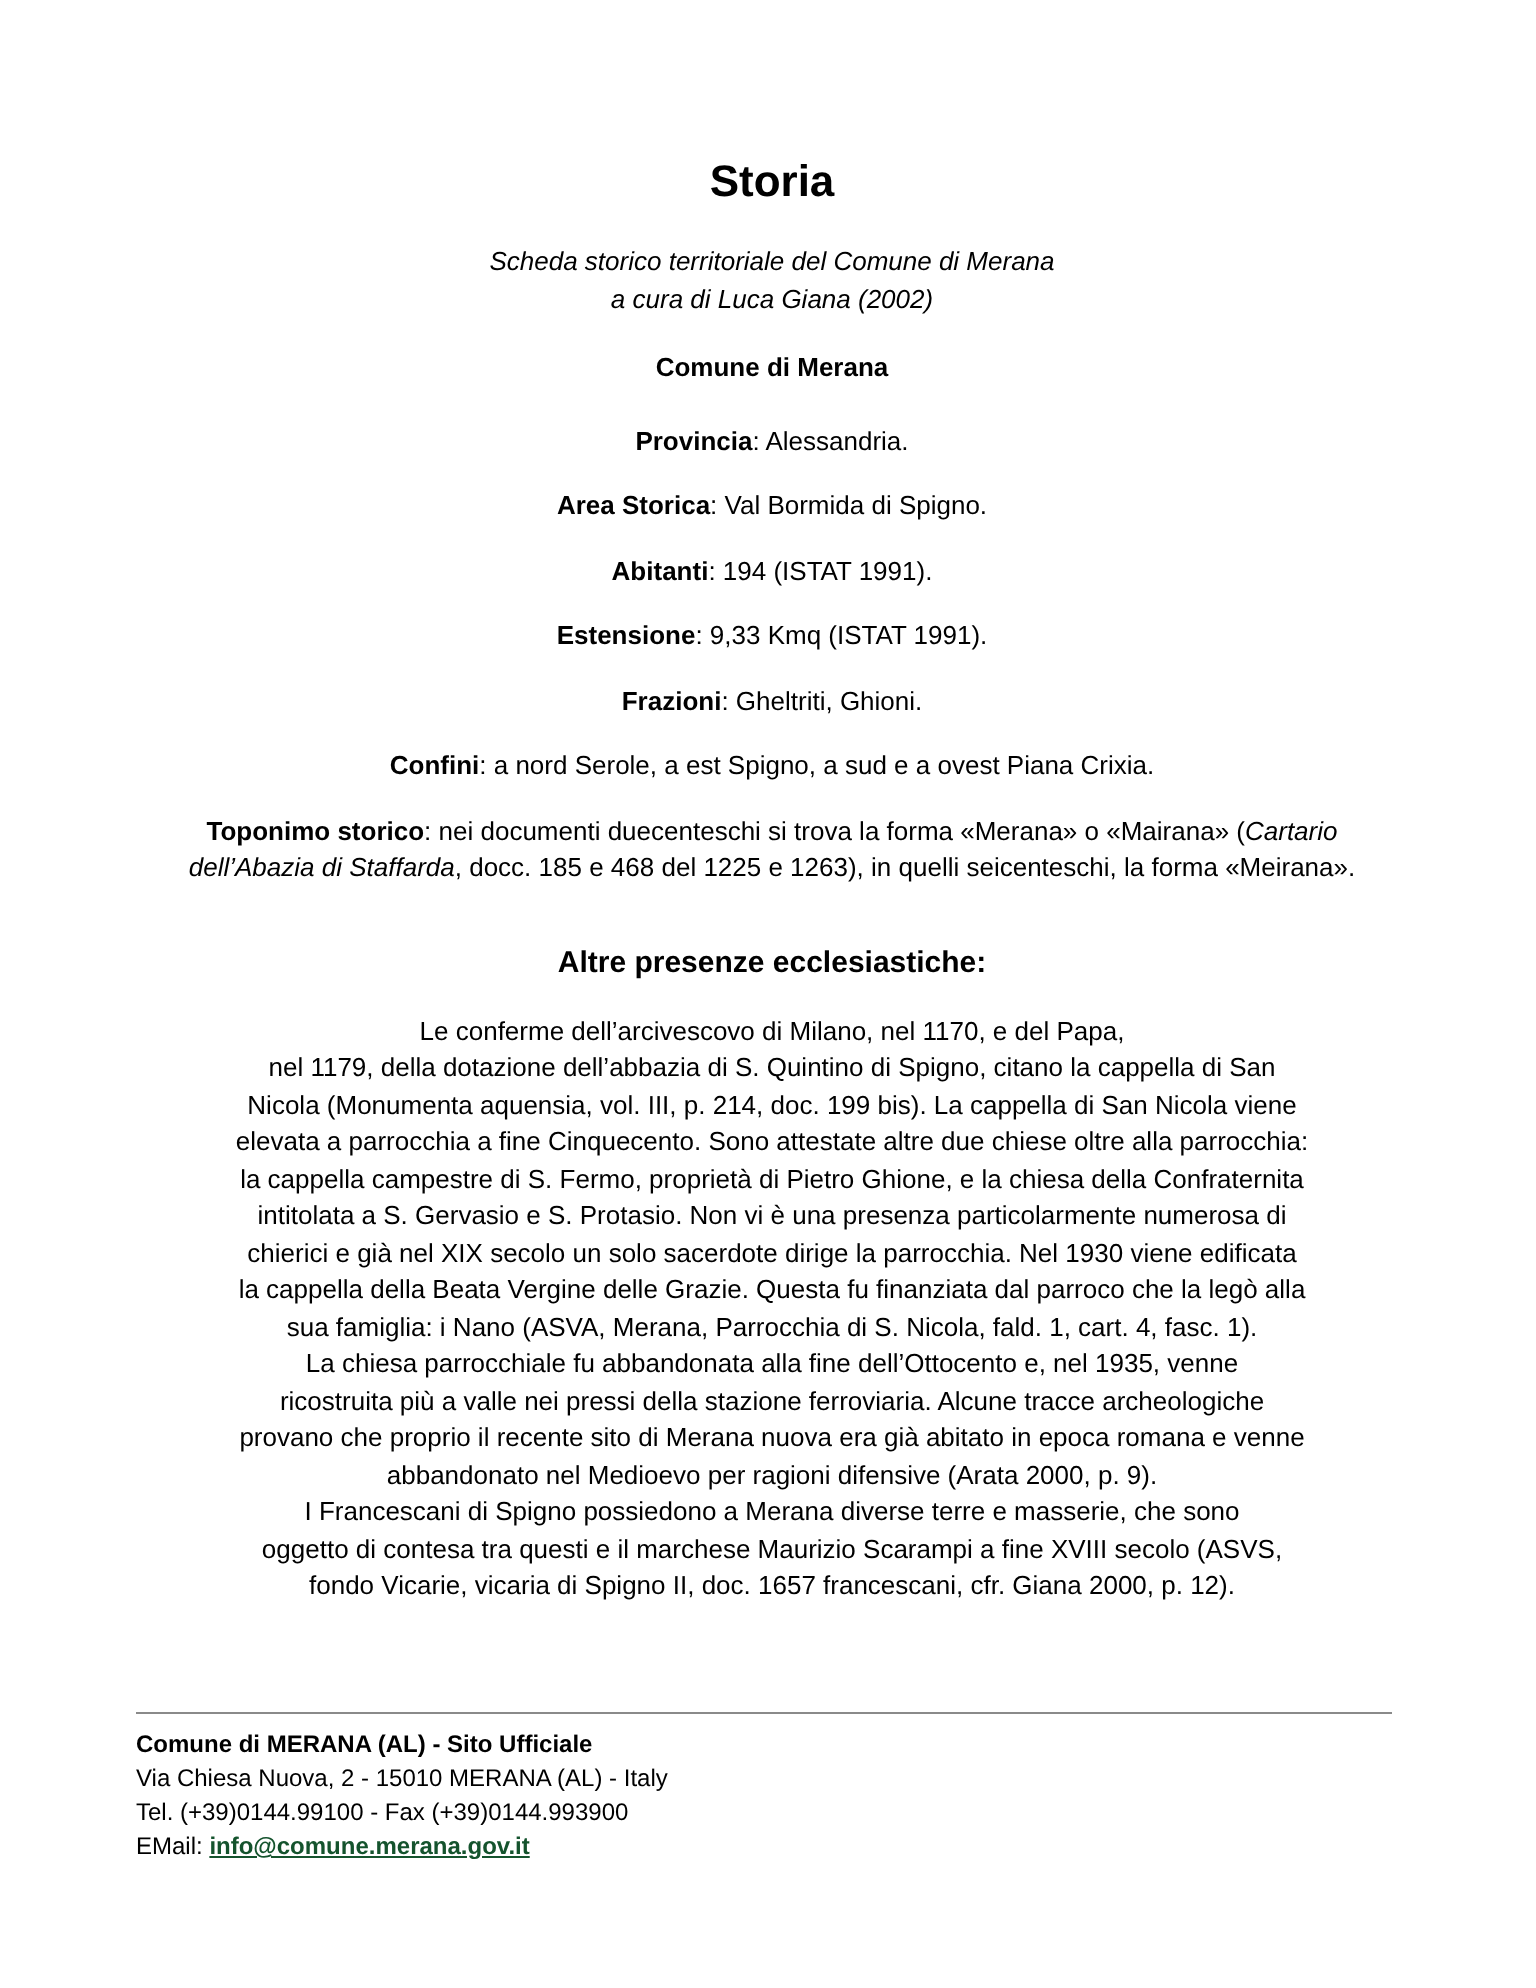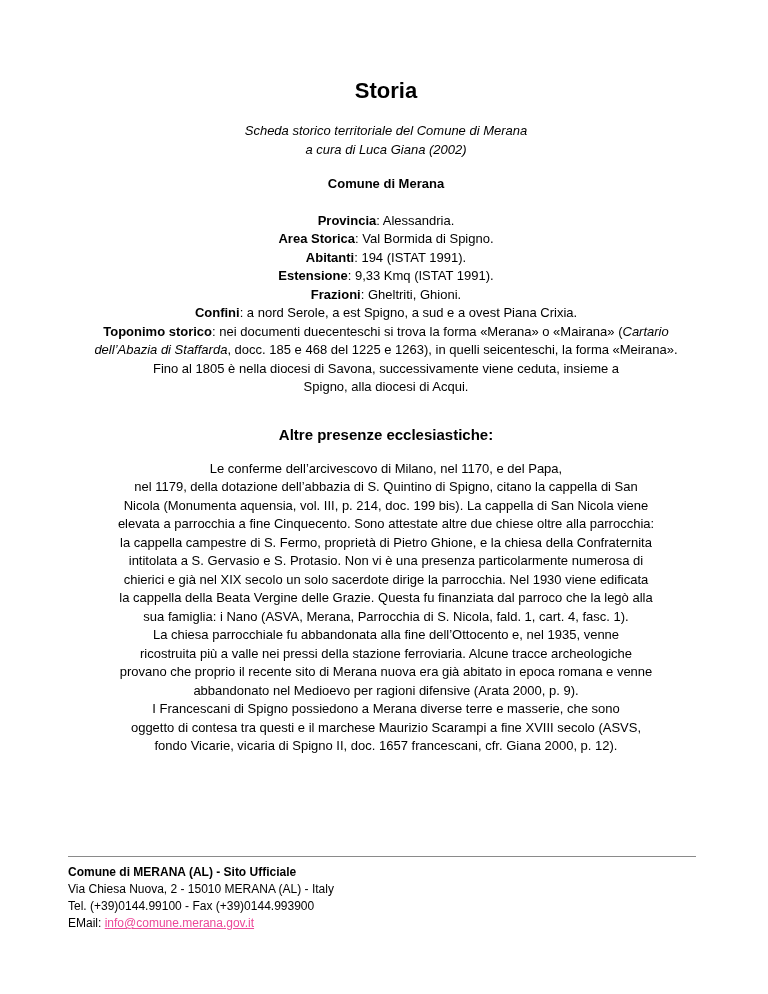--- a/index.html
+++ b/index.html
@@ -37,21 +37,21 @@
     white-space: pre-line;
     margin: 0 0 16px 0;
   }
   .section-label {
     font-weight: bold;
     margin: 0 0 18px 0;
   }
   .facts {
     margin: 0;
   }
-  .fact-line { margin: 0; }
+  .fact-line { margin: 14px; }
   .fact-label { font-weight: bold; }
   .toponimo { margin: 0; }
   .toponimo .fact-label { font-weight: bold; }
   .toponimo .it { font-style: italic; }
   .heading {
     font-size: 15px;
     font-weight: bold;
     margin: 28px 0 16px 0;
     line-height: 19px;
   }
@@ -96,22 +96,20 @@
     <div class="facts">
       <p class="fact-line"><span class="fact-label">Provincia</span><span>: Alessandria.</span></p>
       <p class="fact-line"><span class="fact-label">Area Storica</span><span>: Val Bormida di Spigno.</span></p>
       <p class="fact-line"><span class="fact-label">Abitanti</span><span>: 194 (ISTAT 1991).</span></p>
       <p class="fact-line"><span class="fact-label">Estensione</span><span>: 9,33 Kmq (ISTAT 1991).</span></p>
       <p class="fact-line"><span class="fact-label">Frazioni</span><span>: Gheltriti, Ghioni.</span></p>
       <p class="fact-line"><span class="fact-label">Confini</span><span>: a nord Serole, a est Spigno, a sud e a ovest Piana Crixia.</span></p>
       <p class="toponimo"><span class="fact-label">Toponimo storico</span><span>: nei documenti duecenteschi si trova la forma «Merana» o «Mairana» (</span><span class="it">Cartario dell’Abazia di Staffarda</span><span>, docc. 185 e 468 del 1225 e 1263), in quelli seicenteschi, la forma «Meirana».</span></p>
     </div>
 
-    <p class="para">Fino al 1805 è nella diocesi di Savona, successivamente viene ceduta, insieme a
-Spigno, alla diocesi di Acqui.</p>
 
     <h2 class="heading">Altre presenze ecclesiastiche:</h2>
     <p class="para">Le conferme dell’arcivescovo di Milano, nel 1170, e del Papa,
 nel 1179, della dotazione dell’abbazia di S. Quintino di Spigno, citano la cappella di San
 Nicola (Monumenta aquensia, vol. III, p. 214, doc. 199 bis). La cappella di San Nicola viene
 elevata a parrocchia a fine Cinquecento. Sono attestate altre due chiese oltre alla parrocchia:
 la cappella campestre di S. Fermo, proprietà di Pietro Ghione, e la chiesa della Confraternita
 intitolata a S. Gervasio e S. Protasio. Non vi è una presenza particolarmente numerosa di
 chierici e già nel XIX secolo un solo sacerdote dirige la parrocchia. Nel 1930 viene edificata
 la cappella della Beata Vergine delle Grazie. Questa fu finanziata dal parroco che la legò alla
@@ -124,16 +122,16 @@
 oggetto di contesa tra questi e il marchese Maurizio Scarampi a fine XVIII secolo (ASVS,
 fondo Vicarie, vicaria di Spigno II, doc. 1657 francescani, cfr. Giana 2000, p. 12).</p>
 
   </div>
 
   <div class="footer">
     <hr class="footer-rule">
     <div class="footer-title">Comune di MERANA (AL) - Sito Ufficiale</div>
     <div>Via Chiesa Nuova, 2 - 15010  MERANA (AL) - Italy</div>
     <div>Tel. (+39)0144.99100 - Fax (+39)0144.993900</div>
-    <div><span>EMail: </span><a class="link" style="color: #ec4899;">info@comune.merana.gov.it</a></div>
+    <div><span>EMail: </span><a class="link" style="color: #14532d; font-weight: bold;">info@comune.merana.gov.it</a></div>
   </div>
 
 </div>
 
 </body></html>

